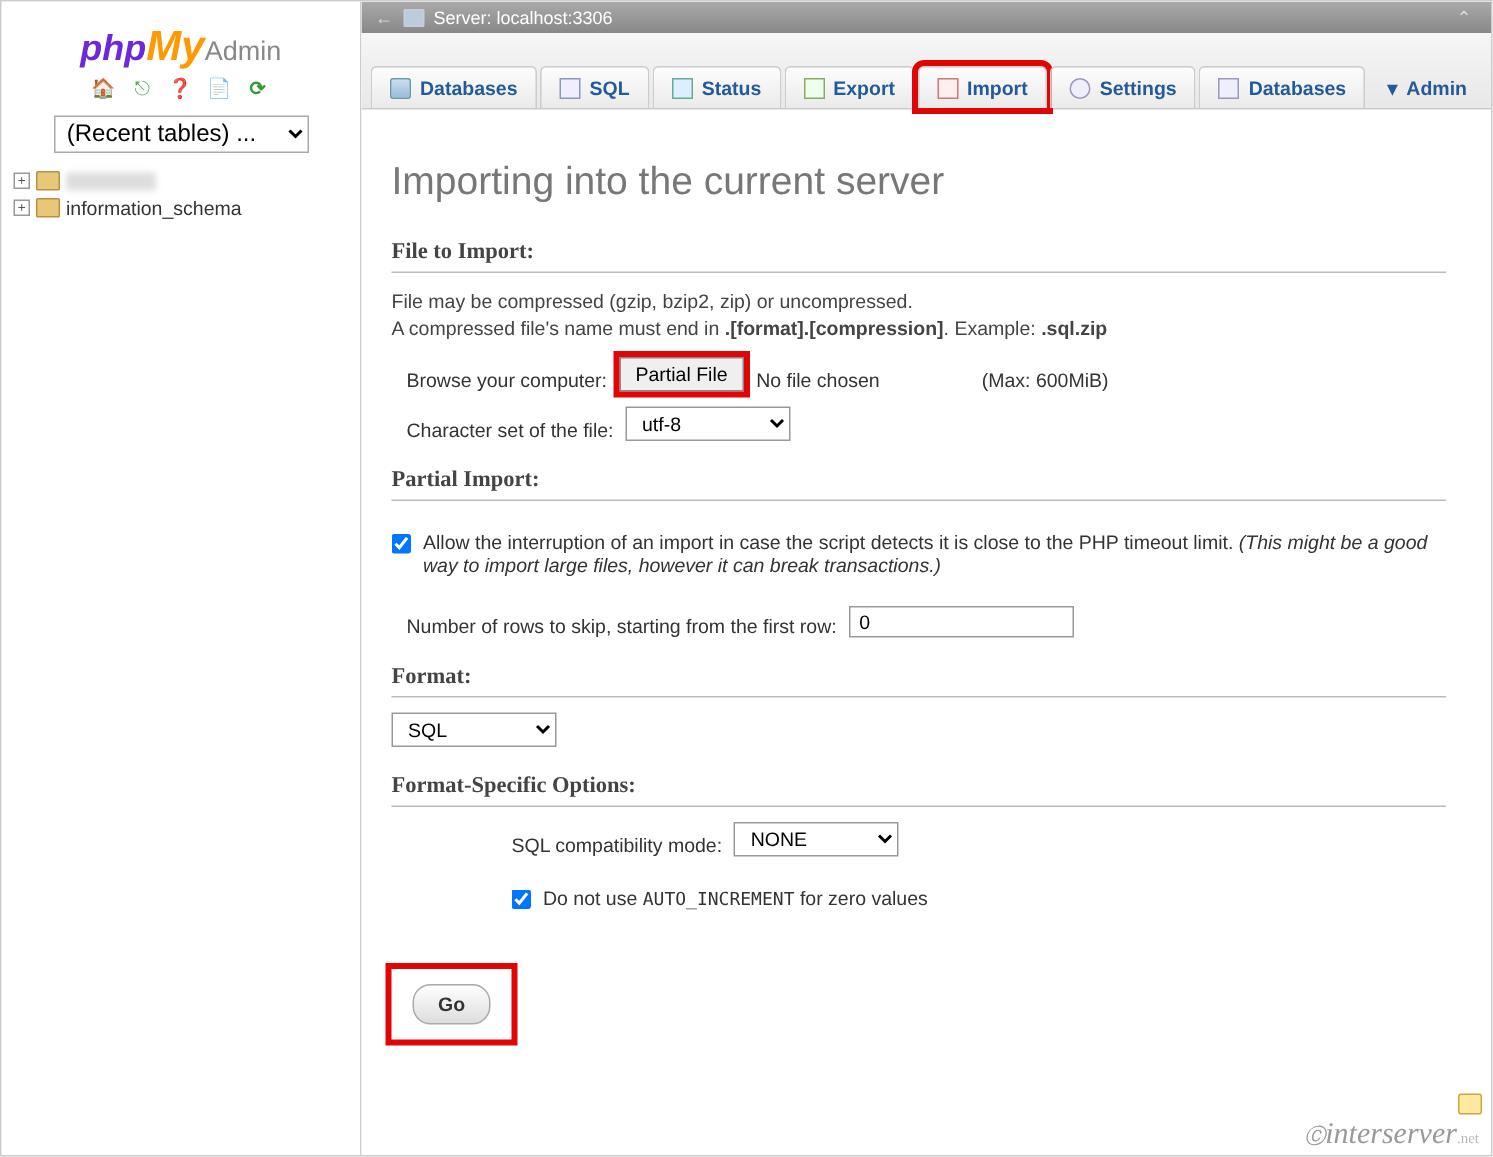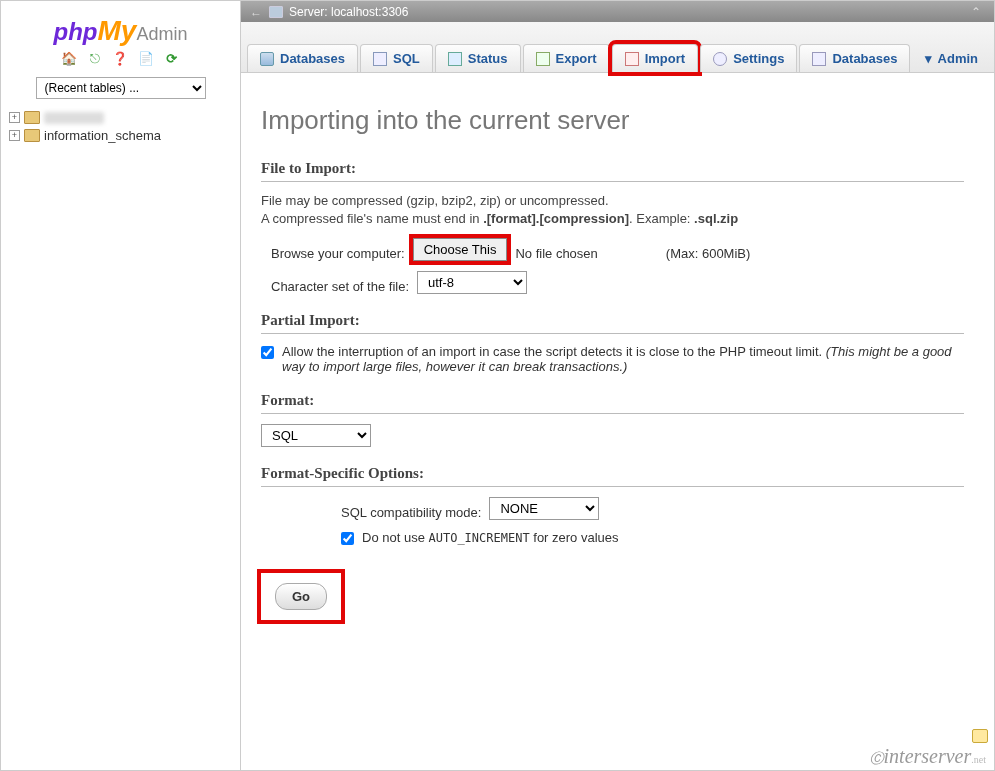--- a/index.html
+++ b/index.html
@@ -46,21 +46,21 @@
   }
   .ic-home { color:#a85; }
   .ic-exit { color:#5a5; }
   .ic-sql { color:#68a; }
   .ic-doc { color:#a96; }
   .ic-reload { color:#393; font-weight:bold; }
   .recent-select {
     width: 170px;
     display: block;
     margin: 0 auto 10px;
-    font-size: 12px;
+    font-size: 16px;
     padding: 2px 4px;
     border: 1px solid #aaa;
     background: #fff;
   }
   .tree { margin-top: 6px; }
   .tree-row {
     display: flex;
     align-items: center;
     gap: 4px;
     padding: 2px 0;
@@ -173,21 +173,21 @@
   .maxsize { margin-left:60px; }
   select.small, input.small {
     border:1px solid #999;
     background:#fff;
     font-size:13px;
     padding:2px 6px;
   }
   select.small { width:110px; }
   .format-select { width:200px; }
   input.num { width:150px; }
-  .checkbox-row { display:flex; align-items:flex-start; gap:8px; margin:8px 0; font-size:13px; }
+  .checkbox-row { display:flex; align-items:flex-start; gap:8px; margin:20px 0; font-size:13px; }
   .checkbox-row input[type=checkbox]{ margin-top:2px; }
 
   .format-opts { padding-left:80px; }
   code.mono { font-family: monospace; font-size:12px; }
 
   .go-btn {
     border:1px solid #aaa;
     border-radius:12px;
     background: linear-gradient(#fff,#ddd);
     padding:5px 16px;
@@ -311,39 +311,43 @@
 
     
     <div class="section-title">File to Import:</div>
     <div class="hint">
       <span>File may be compressed (gzip, bzip2, zip) or uncompressed.</span><br>
       <span>A compressed file's name must end in </span><b>.[format].[compression]</b><span>. Example: </span><b>.sql.zip</b>
     </div>
 
     <div class="row row-indent">
       <span>Browse your computer:</span>
-      <button class="choose-file-btn highlight-red">Choose This</button>
+      <button class="choose-file-btn highlight-red">Partial File</button>
       <span>No file chosen</span>
       <span class="maxsize">(Max: 600MiB)</span>
     </div>
 
     <div class="row row-indent">
       <span>Character set of the file:</span>
       <select class="small">
         <option>utf-8</option>
       </select>
     </div>
 
     
     <div class="section-title">Partial Import:</div>
     <div class="checkbox-row">
       <input type="checkbox" checked="" style="">
       <div>
         <span>Allow the interruption of an import in case the script detects it is close to the PHP timeout limit. </span><em>(This might be a good way to import large files, however it can break transactions.)</em>
       </div>
+    </div>
+    <div class="row row-indent">
+      <span>Number of rows to skip, starting from the first row:</span>
+      <input class="small num" type="text" value="0" style="">
     </div>
 
     
     <div class="section-title">Format:</div>
     <div class="row">
       <select class="small format-select">
         <option>SQL</option>
       </select>
     </div>
 

